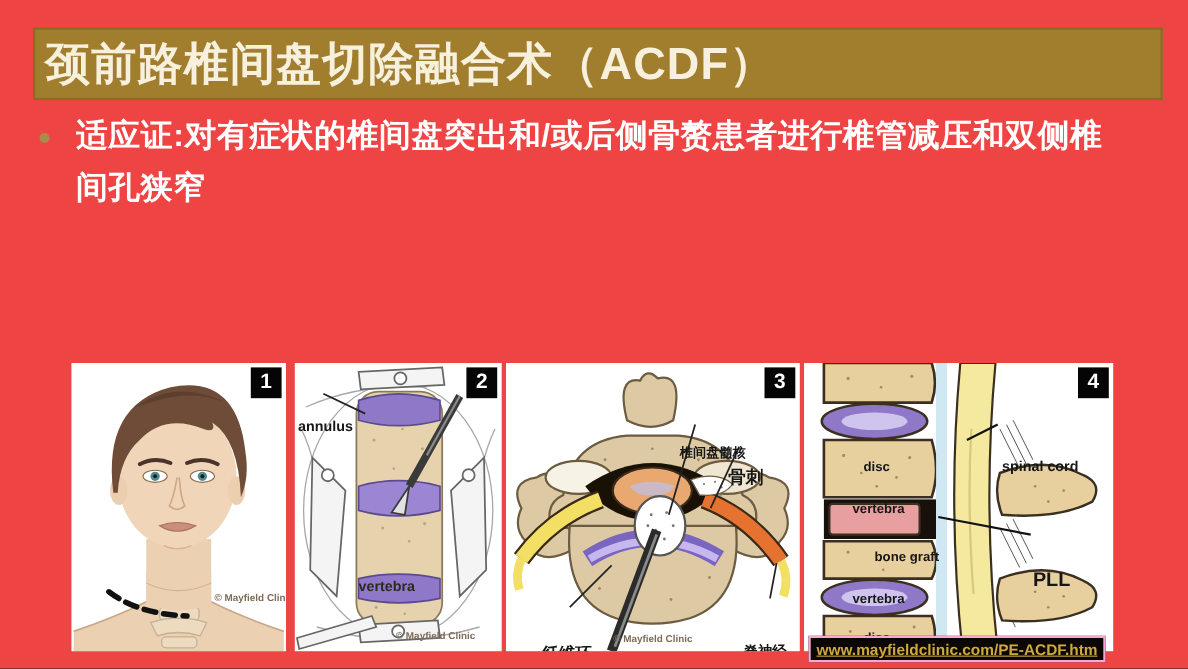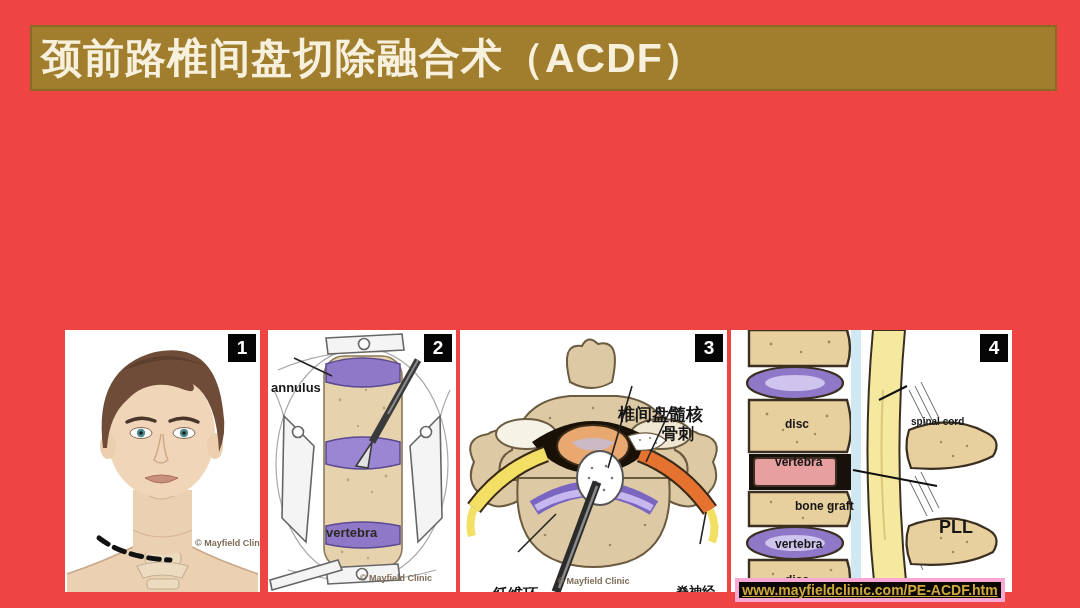--- a/index.html
+++ b/index.html
@@ -46,54 +46,58 @@
     position:absolute; font-size:9px; color:#7d6c58; font-weight:600;
     white-space:nowrap; z-index:4;
   }
   .fig-label {
     position:absolute; color:#161616; font-weight:bold; white-space:nowrap; z-index:4;margin-top:37px;
   }
   #fig2 .lbl-annulus  { top:13px;  left:3px;   font-size:13px; }
   #fig2 .lbl-vertebra { top:158px; left:58px;  font-size:13px; color:#2a2a22; }
   #fig2 .credit { bottom:9px; right:24px; }
   #fig1 .credit { top:208px; left:130px; }
-  #fig3 .lbl-nucleus  { top:36px;  left:158px; font-size:17px; }
+  #fig3 .lbl-nucleus  { top:36px;  left:158px; font-size:12px; }
   #fig3 .lbl-spur     { top:57px;  left:202px; font-size:16px; }
   #fig3 .lbl-annulus  { top:218px; left:33px;  font-size:15px; }
   #fig3 .lbl-nerve    { top:216px; left:216px; font-size:13px;text-align:right; }
   #fig3 .credit { bottom:6px; left:50%; transform:translateX(-50%); }
-  #fig4 .lbl-cord     { top:49px;  left:180px; font-size:10px; }
+  #fig4 .lbl-cord     { top:49px;  left:180px; font-size:13px; }
   #fig4 .lbl-disc-t   { top:50px;  left:54px;  font-size:12px; }
   #fig4 .lbl-vert-t   { top:88px;  left:44px;  font-size:12px; }
   #fig4 .lbl-graft    { top:132px; left:32px;  font-size:12px;padding-left:32px; }
   #fig4 .lbl-pll      { top:150px; left:208px; font-size:18px; }
   #fig4 .lbl-vert-b   { top:170px; left:44px;  font-size:12px; }
   #fig4 .lbl-disc-b   { top:206px; left:54px;  font-size:12px; }
 
   
   .url-bar {
     position:absolute; left:735px; top:578px; width:270px; height:24px;
-    background:#0b0803; border:4px solid #f9a8d4; z-index:10;
+    background:#0b0803; border:2px solid #f9a8d4; z-index:10;
     display:flex; align-items:center; justify-content:center;
   }
   .url-text {
     font-size:14px; font-weight:600; color:#cfa93d;
     text-decoration:underline; cursor:pointer; white-space:nowrap;
   }
 </style>
 </head>
 <body>
 
 <div class="slide">
 
   <div class="title-bar">
     <span class="title-text">颈前路椎间盘切除融合术（ACDF）</span>
   </div>
 
   <div class="bullets">
+    <div class="bullet">
+      <span class="bullet-dot"></span>
+      <span class="bullet-text">适应证:对有症状的椎间盘突出和/或后侧骨赘患者进行椎管减压和双侧椎间孔狭窄</span>
+    </div>
   </div>
 
   <div class="fig" id="fig1">
     <svg width="195" height="262" viewBox="0 0 195 262">
       <rect x="0" y="0" width="195" height="262" fill="#ffffff"></rect>
 
       <path d="M2,262 L2,244 Q40,231 68,217 L68,190 L127,190 L127,217 Q155,231 193,244 L193,262 Z" fill="#ecd0b2"></path>
       <path d="M2,244 Q40,231 68,217" fill="none" stroke="#c9a887" stroke-width="1.5"></path>
       <path d="M193,244 Q155,231 127,217" fill="none" stroke="#c9a887" stroke-width="1.5"></path>
 

